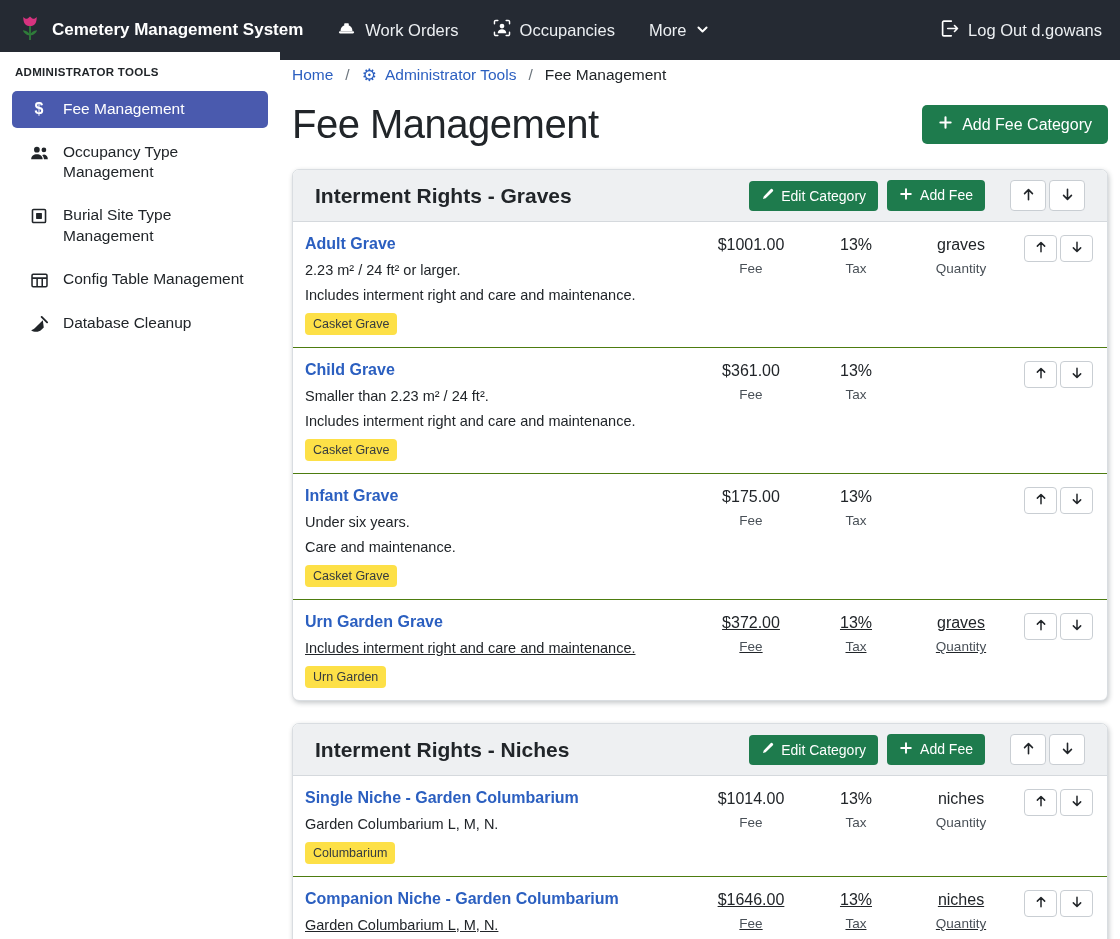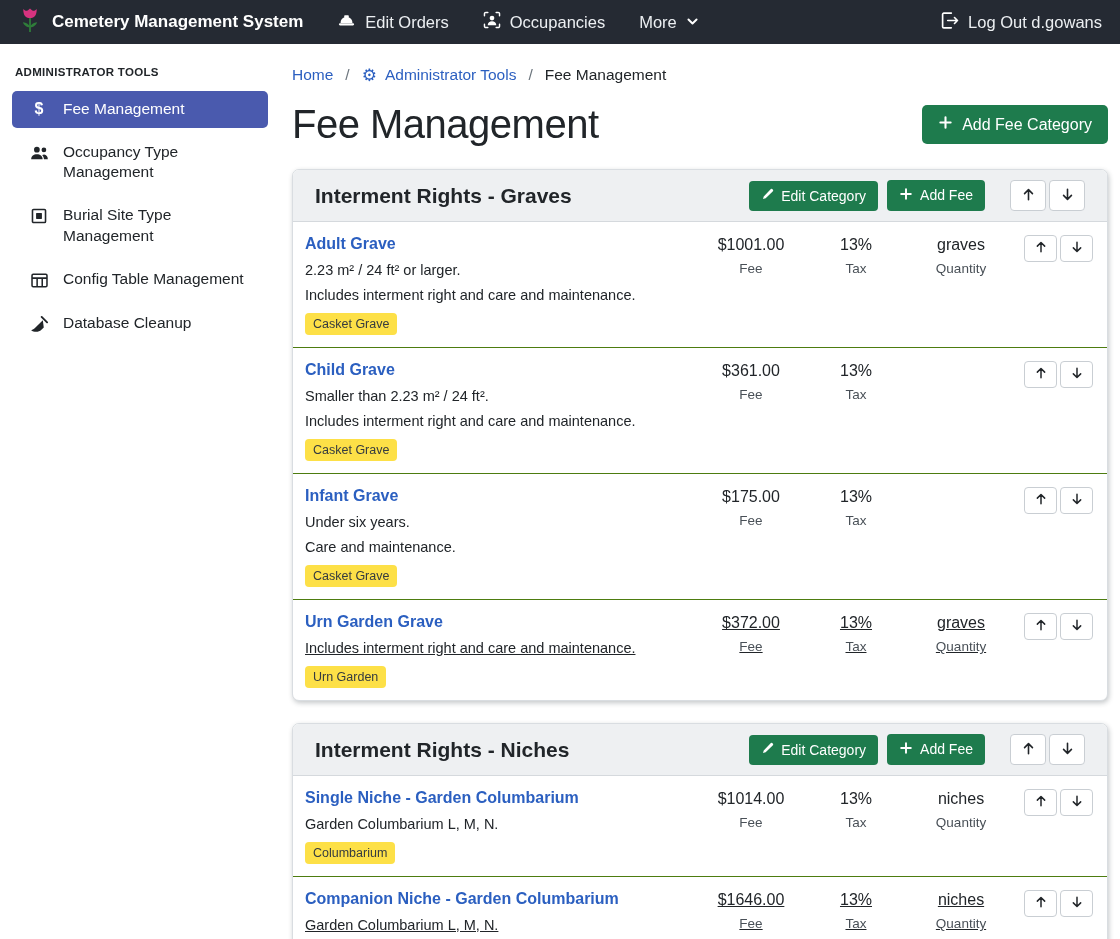--- a/index.html
+++ b/index.html
@@ -3,21 +3,21 @@
 <meta charset="utf-8">
 <style>
   * { margin:0; padding:0; box-sizing:border-box; }
   html,body { background:#fff; }
   body {
     width:1120px; height:939px; position:relative; overflow:hidden;
     font-family:"Liberation Sans","DejaVu Sans",sans-serif; color:#212529;
   }
 
   
-  .navbar { height:44px; background:#252a33; display:flex; align-items:center; padding:0 18px; }
+  .navbar { height:60px; background:#252a33; display:flex; align-items:center; padding:0 18px; }
   .brand { display:flex; align-items:center; gap:10px; cursor:pointer; }
   .brand-text { color:#fff; font-weight:700; font-size:17px; }
   .nav-links { display:flex; align-items:center; gap:34px; margin-left:34px; }
   .nav-link { display:flex; align-items:center; gap:9px; color:#eceff2; font-size:16.5px; text-decoration:none; cursor:pointer; }
   .logout { margin-left:auto; display:flex; align-items:center; gap:9px; color:#eceff2; font-size:16.5px; text-decoration:none; cursor:pointer; }
 
   
   .sidebar { position:absolute; top:52px; left:0; width:280px; padding:14px 12px 0; background:#fff; }
   .sidebar-heading { font-size:11.5px; font-weight:700; letter-spacing:.3px; color:#212529; margin:0 3px 13px; }
   .side-item { display:flex; align-items:flex-start; gap:14px; padding:8px 14px 9px 17px; border-radius:5px; margin-bottom:6px; cursor:pointer; font-size:15.5px; line-height:1.3; color:#212529; }
@@ -79,21 +79,21 @@
     <span class="brand-text">Cemetery Management System</span>
   </div>
   <nav class="nav-links">
     <a class="nav-link">
       <span>
         <svg viewBox="0 0 16 16" width="19" height="19" fill="#fff">
           <path d="M3 10a5 5 0 0 1 3.2-4.7L6 4.5a.9.9 0 0 1 .9-1h2.2a.9.9 0 0 1 .9 1l-.2.8A5 5 0 0 1 13 10z"></path>
           <rect x="1.6" y="10.3" width="12.8" height="1.9" rx=".95"></rect>
         </svg>
       </span>
-      <span>Edit Orders</span>
+      <span>Work Orders</span>
     </a>
     <a class="nav-link">
       <span>
         <svg viewBox="0 0 16 16" width="18" height="18">
           <g stroke="#fff" stroke-width="1.3" fill="none" stroke-linecap="round">
             <path d="M1.3 4.3V2.5a1.2 1.2 0 0 1 1.2-1.2h1.8"></path>
             <path d="M11.7 1.3h1.8a1.2 1.2 0 0 1 1.2 1.2v1.8"></path>
             <path d="M14.7 11.7v1.8a1.2 1.2 0 0 1-1.2 1.2h-1.8"></path>
             <path d="M4.3 14.7H2.5a1.2 1.2 0 0 1-1.2-1.2v-1.8"></path>
           </g>

